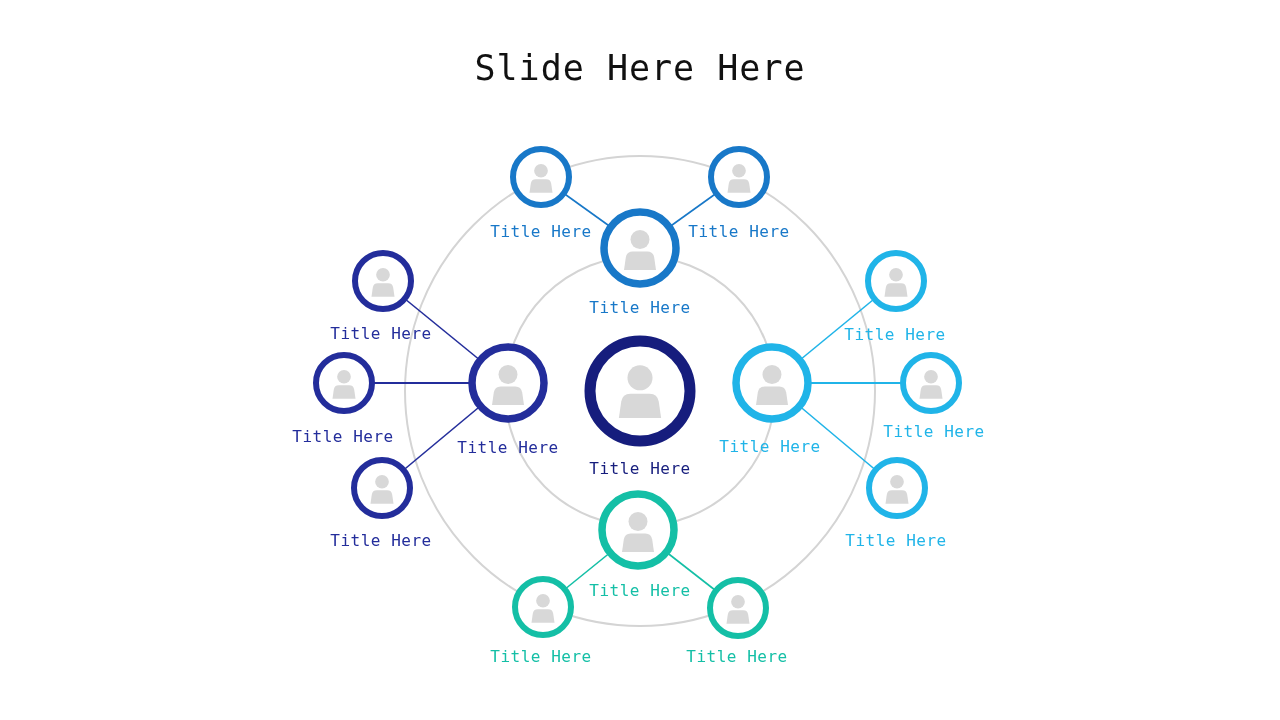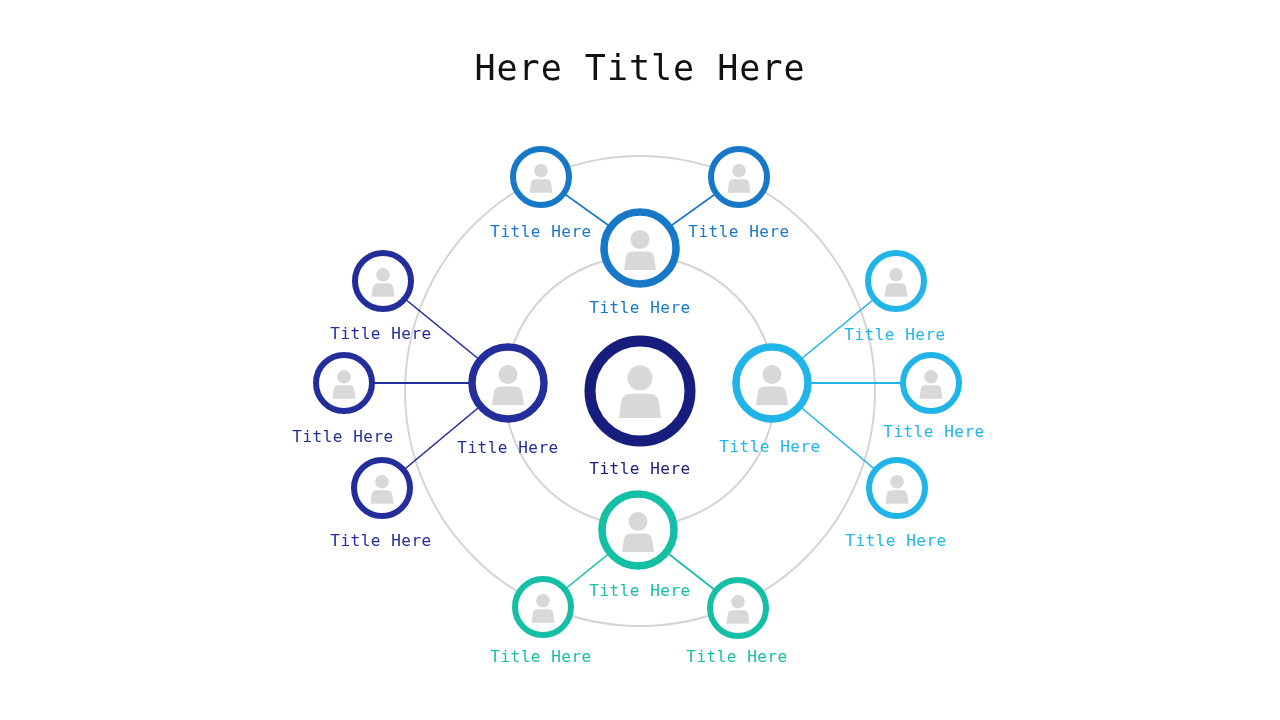--- a/index.html
+++ b/index.html
@@ -35,21 +35,21 @@
     font-family: "DejaVu Sans Mono", monospace;
     font-size: 16px;
     letter-spacing: 0.5px;
   }
 </style>
 </head>
 <body>
 
 <div class="slide">
 
-  <div class="slide-title">Here Title Here</div>
+  <div class="slide-title">Slide Here Here</div>
 
   <svg class="diagram" width="1280" height="720" viewBox="0 0 1280 720">
 
     <defs>
       <symbol id="person" viewBox="0 0 50 50">
         <circle cx="25" cy="13.5" r="9.5" fill="#D8D8D8"></circle>
         <path d="M 9 44 L 10.8 31.5 Q 11.8 25.5 17.6 25.5 L 32.4 25.5 Q 38.2 25.5 39.2 31.5 L 41 44 Z" fill="#D8D8D8"></path>
       </symbol>
     </defs>
 

